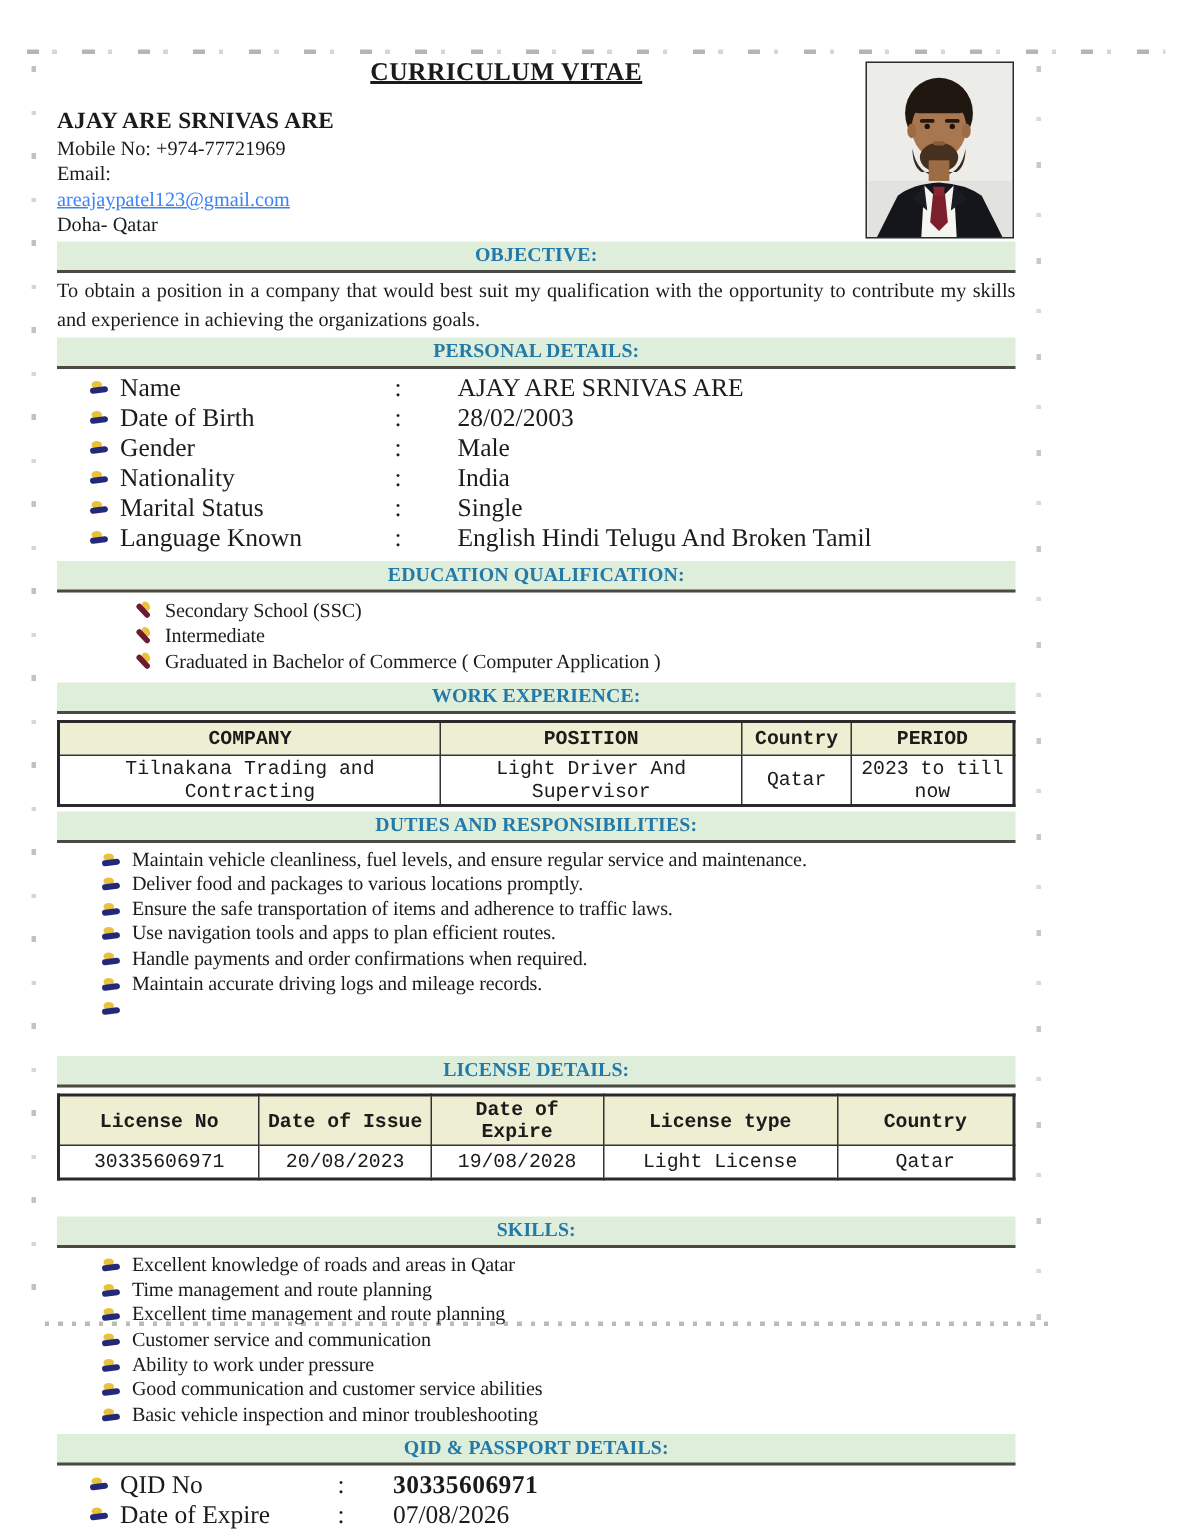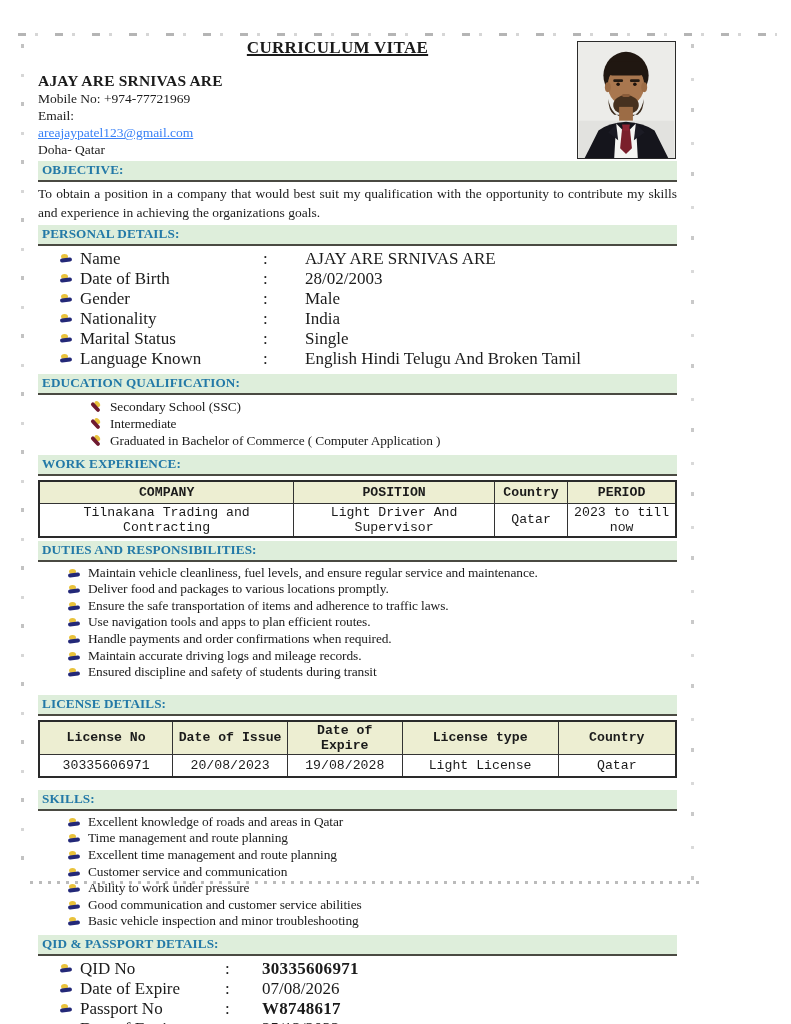--- a/index.html
+++ b/index.html
@@ -26,22 +26,22 @@
   .hdr-name{font-size:15.5px;font-weight:bold;letter-spacing:.2px;line-height:19px;}
   .hdr-line{font-size:13.5px;line-height:17px;}
   .email{color:#3b82f6;text-decoration:underline;cursor:pointer;}
 
   .photo{position:absolute;left:577px;top:41px;width:99px;height:118px;
          border:1.6px solid #2b2b2b;box-sizing:border-box;background:#ecece9;overflow:hidden;}
   .photo svg{display:block;width:100%;height:100%;}
 
   .secbar{background:#deeedb;color:#2379a7;font-weight:bold;font-size:13.2px;
           padding:1px 4px 2px 4px;border-bottom:2.4px solid #4a4a42;line-height:16px;
-          margin-top:3px;letter-spacing:.1px;}
-  .mt6{margin-top:12px;}
+          margin-top:3px;letter-spacing:.1px;text-align:center;}
+  .mt6{margin-top:24px;}
 
   .para{font-size:13.5px;line-height:18.5px;text-align:justify;margin:3px 0 1px 0;}
 
   
   .bul{display:inline-block;width:13px;height:10px;position:relative;flex:none;margin-top:4px;}
   .bul::before{content:"";position:absolute;left:1px;top:0;width:7px;height:5px;border-radius:50%;background:#e9c23b;}
   .bul::after{content:"";position:absolute;left:0;top:4px;width:12px;height:4px;border-radius:2px;background:#232878;transform:rotate(-8deg);}
   .bul.edu{transform:rotate(55deg) scale(.95);}
   .bul.edu::after{background:#6e1a30;}
 
@@ -206,21 +206,20 @@
     <div class="li ind">
         <span class="bul"></span>
         <span class="li-text">Handle payments and order confirmations when required.</span>
       </div>
     <div class="li ind">
         <span class="bul"></span>
         <span class="li-text">Maintain accurate driving logs and mileage records.</span>
       </div>
     <div class="li ind">
         <span class="bul"></span>
-        <span class="li-text">Ensured discipline and safety of students during transit</span>
       </div>
   </div>
 
   <div class="secbar mt6">LICENSE DETAILS:</div>
   <table>
     <tbody>
         <tr>
       <th class="lic-col0">License No</th>
       <th class="lic-col1">Date of Issue</th>
       <th class="lic-col2">Date of Expire</th>

